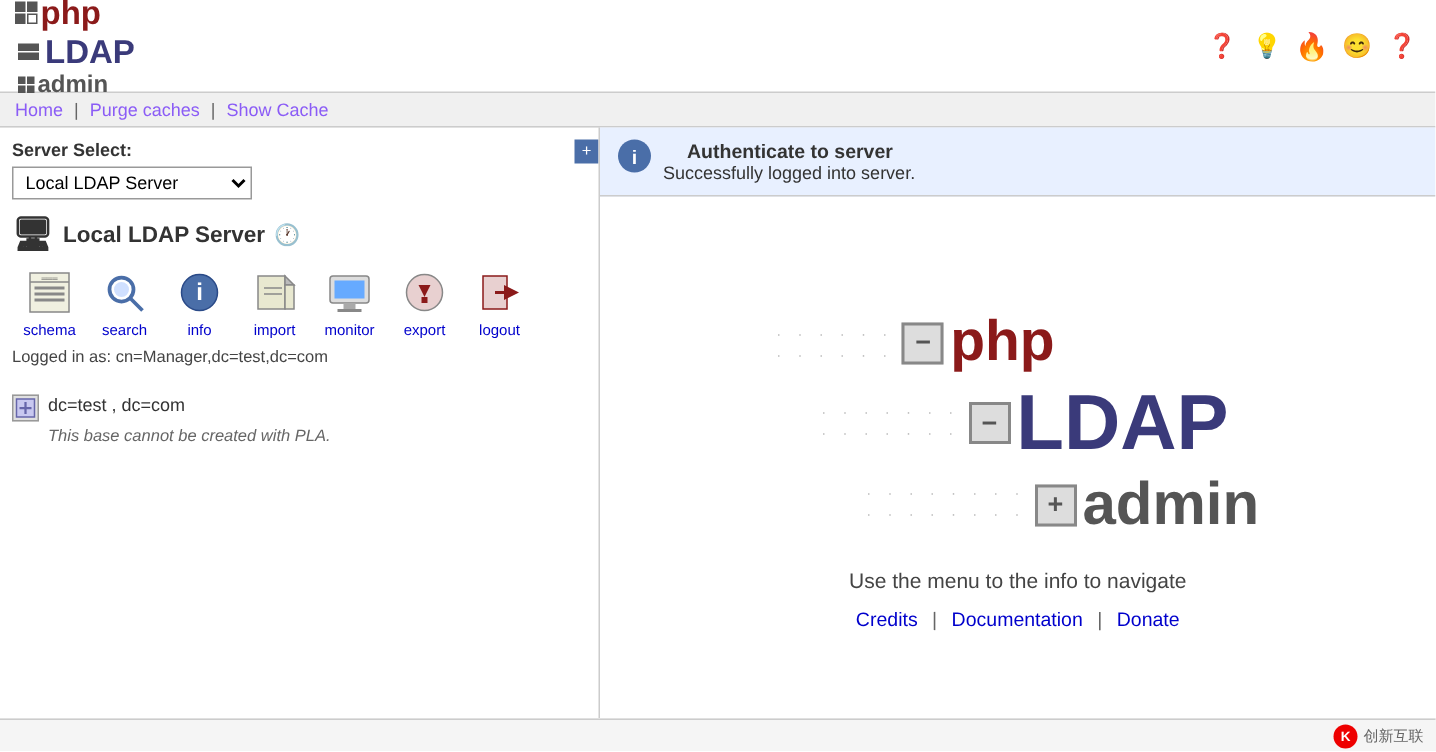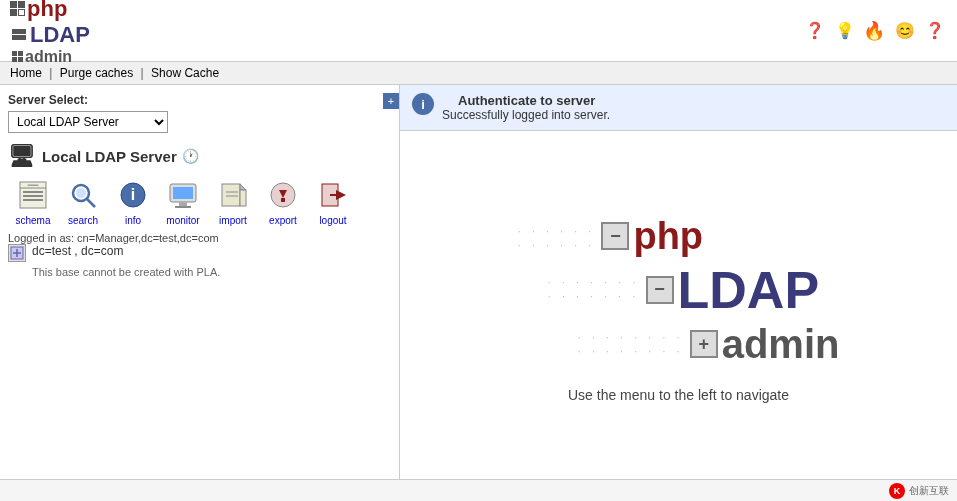--- a/index.html
+++ b/index.html
@@ -43,21 +43,21 @@
     }
 
     
     #navbar {
       background: #f0f0f0;
       border-bottom: 1px solid #ccc;
       padding: 4px 10px;
       font-size: 12px;
     }
     #navbar a {
-      color: #000000;
+      color: #8b5cf6;
       text-decoration: none;
       cursor: pointer;
       text-align: center;
     }
     #navbar span { color: #666; margin: 0 4px; }
 
     
     #main {
       display: flex;
       height: calc(501px - 62px - 28px);
@@ -140,21 +140,21 @@
       margin-bottom: 2px;
     }
     .tool-label {
       font-size: 10px;
       color: #0000cc;
     }
 
     .logged-in-info {
       font-size: 11px;
       color: #444;
-      margin-bottom: 0;
+      margin-bottom: 19px;
     }
 
     
     .tree-item {
       display: flex;
       align-items: flex-start;
       gap: 6px;
       margin-bottom: 4px;
       cursor: pointer;
     }
@@ -172,20 +172,21 @@
     }
     .tree-item-label {
       color: #333;
       font-size: 12px;
     }
     .tree-note {
       font-size: 11px;
       color: #666;
       margin-left: 24px;
       margin-top: 2px;
+      font-style: italic;
     }
 
     
     #right-panel {
       flex: 1;
       display: flex;
       flex-direction: column;
     }
     .auth-banner {
       background: #e8f0ff;
@@ -382,39 +383,39 @@
           <svg width="30" height="30" viewBox="0 0 30 30">
             <circle cx="15" cy="15" r="12" fill="#4a6ea8" stroke="#2a4a88" stroke-width="1"></circle>
             <text x="15" y="20" text-anchor="middle" font-size="16" font-weight="bold" fill="#fff">i</text>
           </svg>
         </div>
         <span class="tool-label">info</span>
       </a>
       <a class="tool-btn">
         <div class="tool-icon-box">
           <svg width="30" height="30" viewBox="0 0 30 30">
-            <rect x="2" y="4" width="26" height="18" rx="2" fill="#ddd" stroke="#888"></rect>
-            <rect x="5" y="7" width="20" height="12" fill="#6af"></rect>
-            <rect x="11" y="22" width="8" height="4" fill="#aaa"></rect>
-            <rect x="7" y="26" width="16" height="2" fill="#888"></rect>
-          </svg>
-        </div>
-        <span class="tool-label">monitor</span>
-      </a>
-      <a class="tool-btn">
-        <div class="tool-icon-box">
-          <svg width="30" height="30" viewBox="0 0 30 30">
             <rect x="4" y="4" width="18" height="22" fill="#e8e8d0" stroke="#888"></rect>
             <polygon points="22,4 28,10 22,10" fill="#bbb" stroke="#888"></polygon>
             <rect x="22" y="10" width="6" height="16" fill="#e8e8d0" stroke="#888"></rect>
             <line x1="8" y1="12" x2="20" y2="12" stroke="#888"></line>
             <line x1="8" y1="16" x2="20" y2="16" stroke="#888"></line>
           </svg>
         </div>
         <span class="tool-label">import</span>
+      </a>
+      <a class="tool-btn">
+        <div class="tool-icon-box">
+          <svg width="30" height="30" viewBox="0 0 30 30">
+            <rect x="2" y="4" width="26" height="18" rx="2" fill="#ddd" stroke="#888"></rect>
+            <rect x="5" y="7" width="20" height="12" fill="#6af"></rect>
+            <rect x="11" y="22" width="8" height="4" fill="#aaa"></rect>
+            <rect x="7" y="26" width="16" height="2" fill="#888"></rect>
+          </svg>
+        </div>
+        <span class="tool-label">monitor</span>
       </a>
       <a class="tool-btn">
         <div class="tool-icon-box">
           <svg width="30" height="30" viewBox="0 0 30 30">
             <circle cx="15" cy="15" r="12" fill="#e8d0d0" stroke="#888"></circle>
             <polygon points="11,10 19,10 15,18" fill="#8B1A1A"></polygon>
             <rect x="13" y="18" width="4" height="4" fill="#8B1A1A"></rect>
           </svg>
         </div>
         <span class="tool-label">export</span>
@@ -482,22 +483,29 @@
         <div style="display:flex;align-items:center;margin-left:60px;">
           <div style="display:flex;flex-direction:column;gap:3px;margin-right:6px;">
             <div style="color:#bbb;letter-spacing:4px;font-size:10px;">· · · · · · · ·</div>
             <div style="color:#bbb;letter-spacing:4px;font-size:10px;">· · · · · · · ·</div>
           </div>
           <div style="width:28px;height:28px;background:#ddd;border:2px solid #888;display:flex;align-items:center;justify-content:center;font-size:18px;font-weight:bold;color:#555;margin-right:4px;">+</div>
           <span style="font-size:40px;font-weight:bold;color:#555;font-family:'Arial Black',Arial,sans-serif;">admin</span>
         </div>
       </div>
 
-      <div class="navigate-text">Use the menu to the left to navigate</div>
-
+      <div class="navigate-text">Use the menu to the info to navigate</div>
+
+      <div class="footer-links">
+        <a>Credits</a>
+        <span>|</span>
+        <a>Documentation</a>
+        <span>|</span>
+        <a>Donate</a>
+      </div>
     </div>
   </div>
 </div>
 
 <div id="bottom-bar">
   <div class="watermark">
     <div class="watermark-icon">K</div>
     <span>创新互联</span>
   </div>
 </div>

